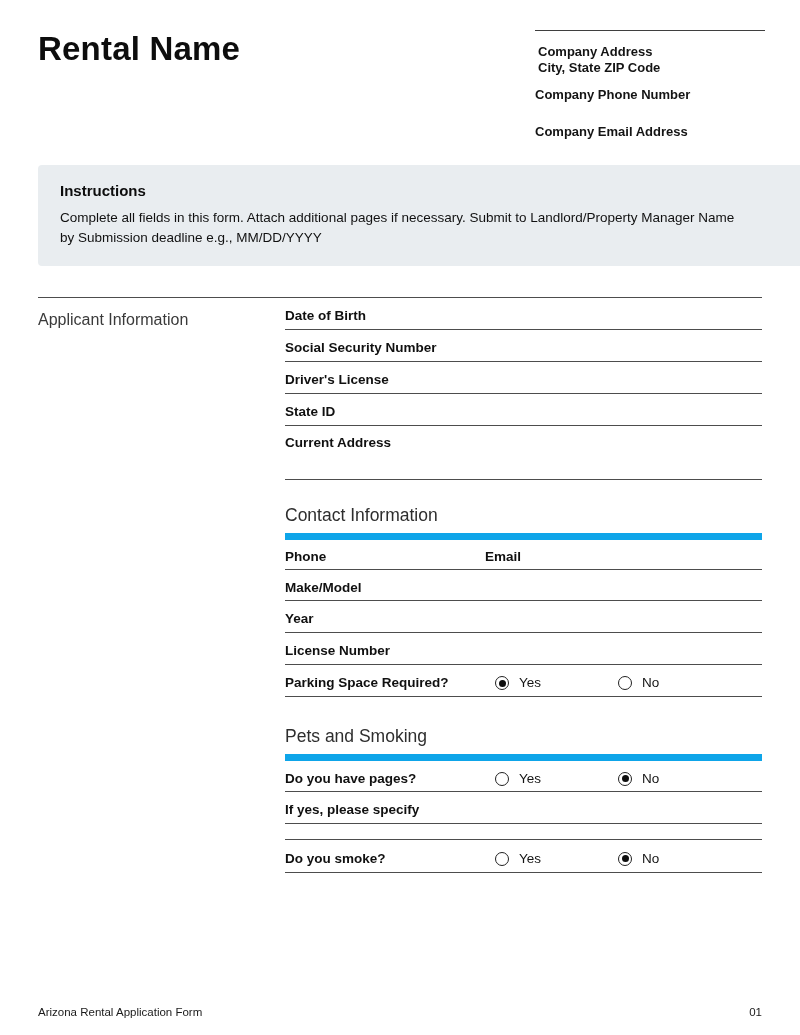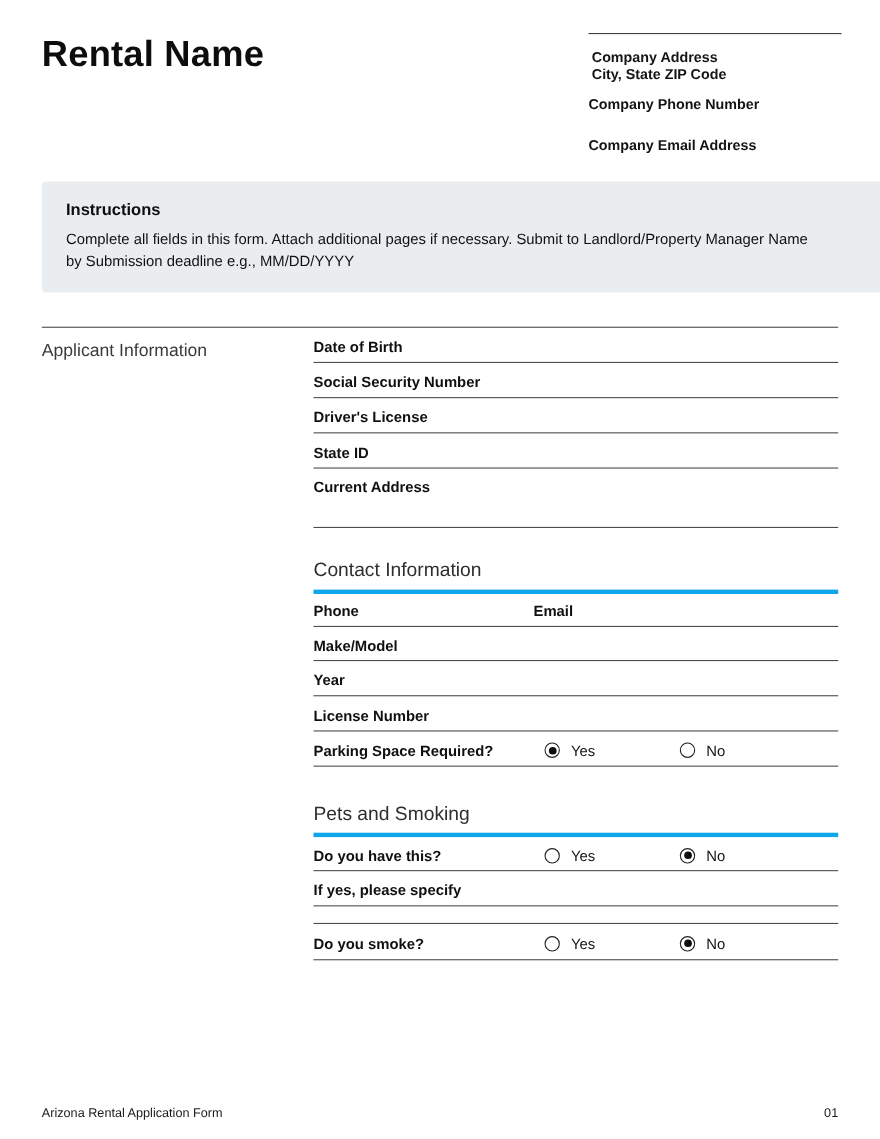--- a/index.html
+++ b/index.html
@@ -49,35 +49,35 @@
     border-bottom:1px solid #4d4d4d;
     display:flex; align-items:center;
     height:32px; padding-top:4px;
   }
   .field-row.first { height:36px; }
   .field-row.tall { height:54px; align-items:flex-start; padding-top:9px; }
   .field-label { font-size:13.5px; font-weight:700; color:#101010; }
 
   .subsection-heading {
     display:flex; align-items:flex-end;
-    border-bottom:4px solid #0ea5e9;
+    border-bottom:7px solid #0ea5e9;
     height:28px; padding-bottom:7px;
     font-size:17.5px; font-weight:400; color:#2e2e2e;
   }
   .mt32 { margin-top:32px; }
   .mt37 { margin-top:37px; }
   .mt36 { margin-top:36px; }
 
   .split-row { display:flex; align-items:center; border-bottom:1px solid #4d4d4d; height:30px; padding-top:2px; }
   .split-row .half-a { width:200px; }
   .split-row .half-b { flex:1; }
 
   
   .radio-row .field-label { width:210px; }
-  .radio-option { display:flex; align-items:flex-start; gap:10px; cursor:default; }
+  .radio-option { display:flex; align-items:flex-end; gap:10px; cursor:default; }
   .radio-option.opt-yes { width:123px; }
   .radio-option.opt-no { flex:1; }
   .radio {
     width:14px; height:14px; border:1.5px solid #222; border-radius:50%;
     position:relative; background:#fff; flex:0 0 auto;
   }
   .radio.checked::after {
     content:""; position:absolute; inset:2.5px; background:#0d0d0d; border-radius:50%;
   }
   .radio-label { font-size:13.5px; font-weight:400; color:#141414; }
@@ -165,21 +165,21 @@
         <span class="radio-option opt-no">
           <span class="radio"></span>
           <span class="radio-label">No</span>
         </span>
       </div>
 
       <div class="subsection-heading mt36">
         <span>Pets and Smoking</span>
       </div>
       <div class="field-row radio-row row-h31">
-        <span class="field-label">Do you have this?</span>
+        <span class="field-label">Do you have pages?</span>
         <span class="radio-option opt-yes">
           <span class="radio"></span>
           <span class="radio-label">Yes</span>
         </span>
         <span class="radio-option opt-no">
           <span class="radio checked"></span>
           <span class="radio-label">No</span>
         </span>
       </div>
       <div class="field-row">

